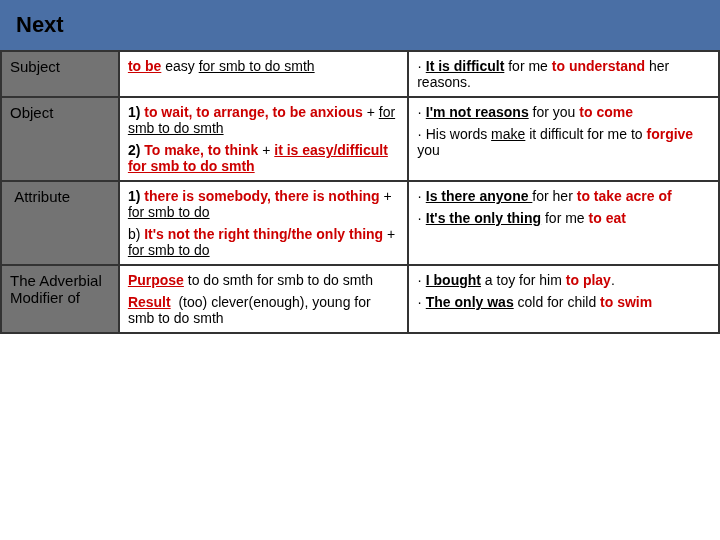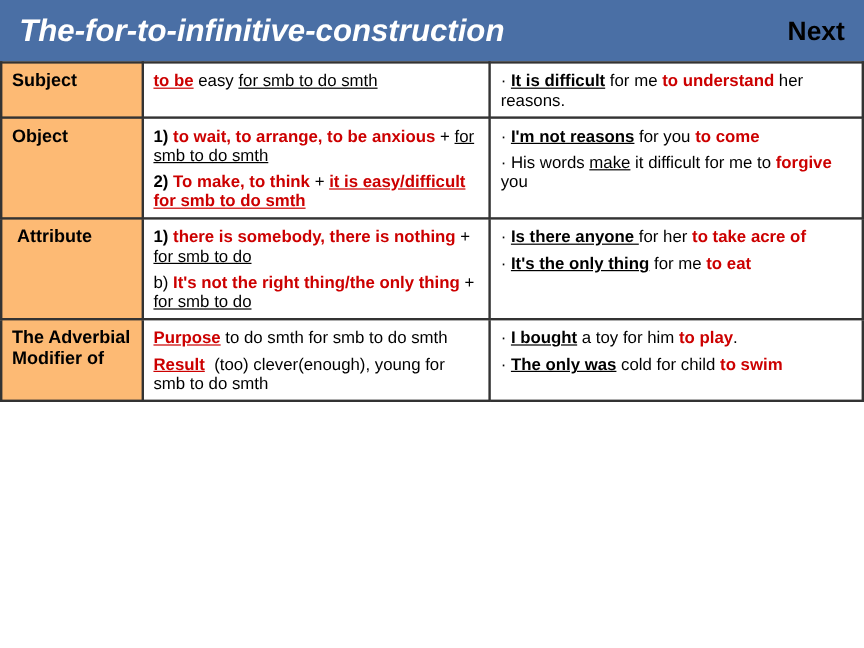--- a/index.html
+++ b/index.html
@@ -43,23 +43,23 @@
     }
 
     #main-table td, #main-table th {
       border: 2px solid #333;
       padding: 6px 8px;
       vertical-align: top;
     }
 
     .col-label {
       width: 110px;
-      font-weight: bold;
+      font-weight: normal;
       font-size: 15px;
-      background: #fdba74;
+      background: #737373;
     }
 
     .col-middle {
       width: 270px;
       background: #fff;
     }
 
     .col-right {
       width: 290px;
       background: #fff;
@@ -70,21 +70,20 @@
     .underline { text-decoration: underline; }
     .bold { font-weight: bold; }
 
     p { margin-bottom: 6px; }
     p:last-child { margin-bottom: 0; }
   </style>
 </head>
 <body>
 
 <div id="header">
-  <span class="title">The-for-to-infinitive-construction</span>
   <span class="next-btn">Next</span>
 </div>
 
 <table id="main-table">
   <tbody>
 
     <tr>
       <td class="col-label">Subject</td>
       <td class="col-middle">
         <span class="red underline">to be</span> easy <span class="underline">for smb to do smth</span>

